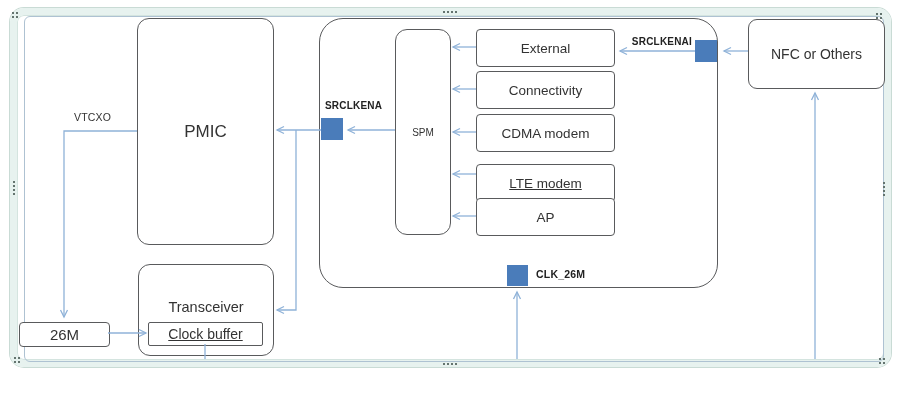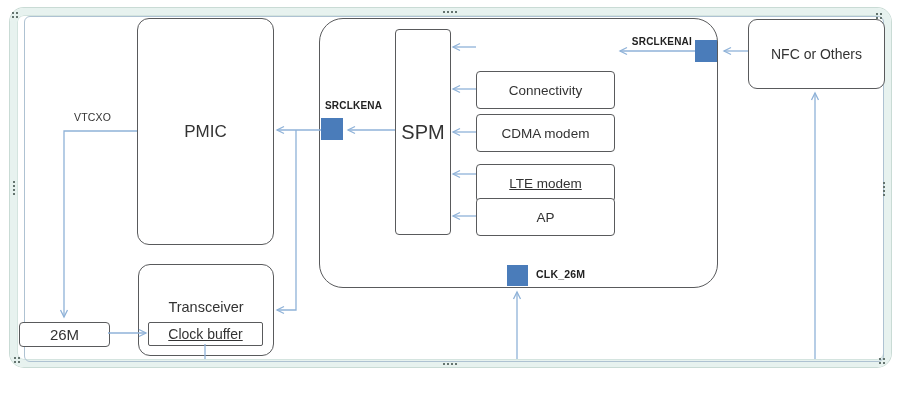--- a/index.html
+++ b/index.html
@@ -19,21 +19,21 @@
     position:absolute; left:24px; top:16px; width:858px; height:344px;
     border:1px solid #aec2d2; border-radius:6px; background:transparent;
   }
   .box{
     position:absolute; background:#fff; border:1.4px solid #595a5c;
     display:flex; align-items:center; justify-content:center;
     text-align:center; color:#333;
   }
   .pmic{left:137px; top:18px; width:135px; height:225px; border-radius:12px; font-size:17px;}
   .soc{left:319px; top:18px; width:397px; height:268px; border-radius:24px; background:#fff;}
-  .spm{left:395px; top:29px; width:54px; height:204px; border-radius:4px; font-size:20px;}
+  .spm{left:395px; top:29px; width:54px; height:204px; border-radius:12px; font-size:10px;}
   .client{left:476px; width:137px; height:36px; border-radius:4px; font-size:13.5px;}
   .c0{top:29px;} .c1{top:71px;} .c2{top:114px;} .c3{top:164px;text-decoration:underline;} .c4{top:198px;}
   .nfc{left:748px; top:19px; width:135px; height:68px; border-radius:9px; font-size:14px;}
   .transceiver{left:138px; top:264px; width:134px; height:90px; border-radius:12px;}
   .transceiver-label{position:absolute; left:0; right:0; top:34px; text-align:center; font-size:14.5px; color:#333;}
   .clockbuffer{left:148px; top:322px; width:113px; height:22px; border-radius:2px; font-size:14px;text-decoration:underline;}
   .crystal{left:19px; top:322px; width:89px; height:23px; border-radius:4px; font-size:15px;}
   
   .port{position:absolute; background:#4a7cba;}
   .port-srclkena{left:321px; top:118px; width:22px; height:22px;}
@@ -66,20 +66,23 @@
   <div class="box soc"></div>
 
   <div class="box pmic">
     <span>PMIC</span>
   </div>
 
   <div class="box spm">
     <span>SPM</span>
   </div>
 
+  <div class="box client c0">
+    <span>External</span>
+  </div>
   <div class="box client c1">
     <span>Connectivity</span>
   </div>
   <div class="box client c2">
     <span>CDMA modem</span>
   </div>
   <div class="box client c3">
     <span>LTE modem</span>
   </div>
   <div class="box client c4">

